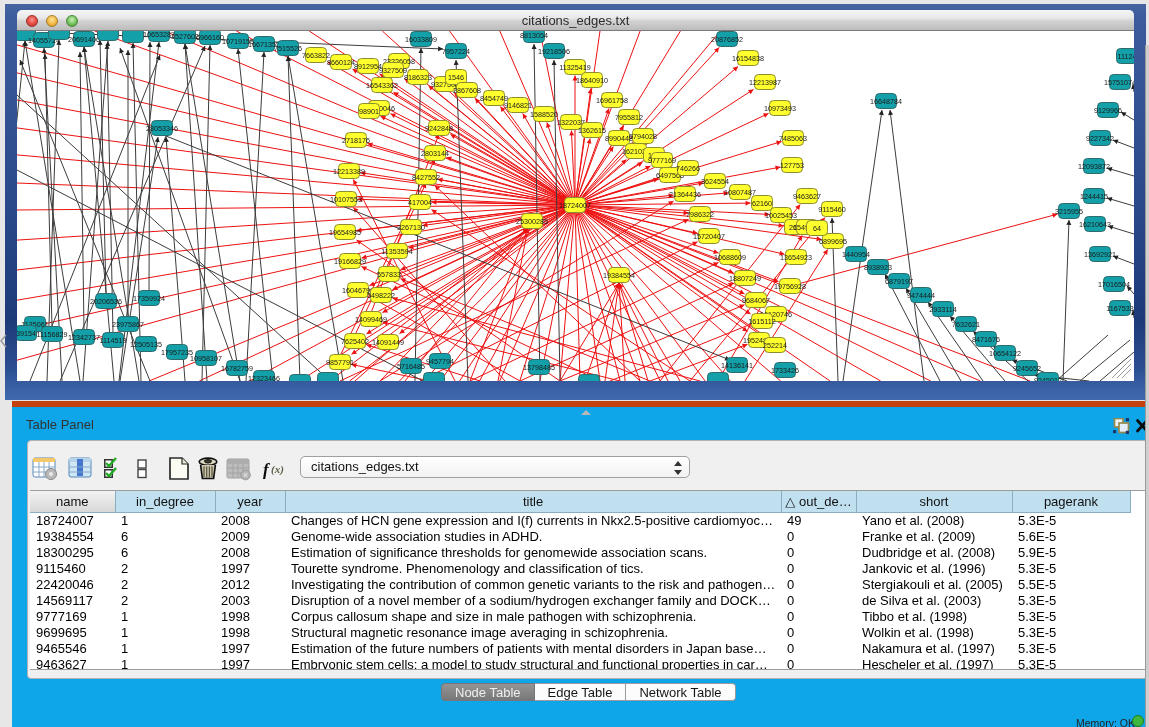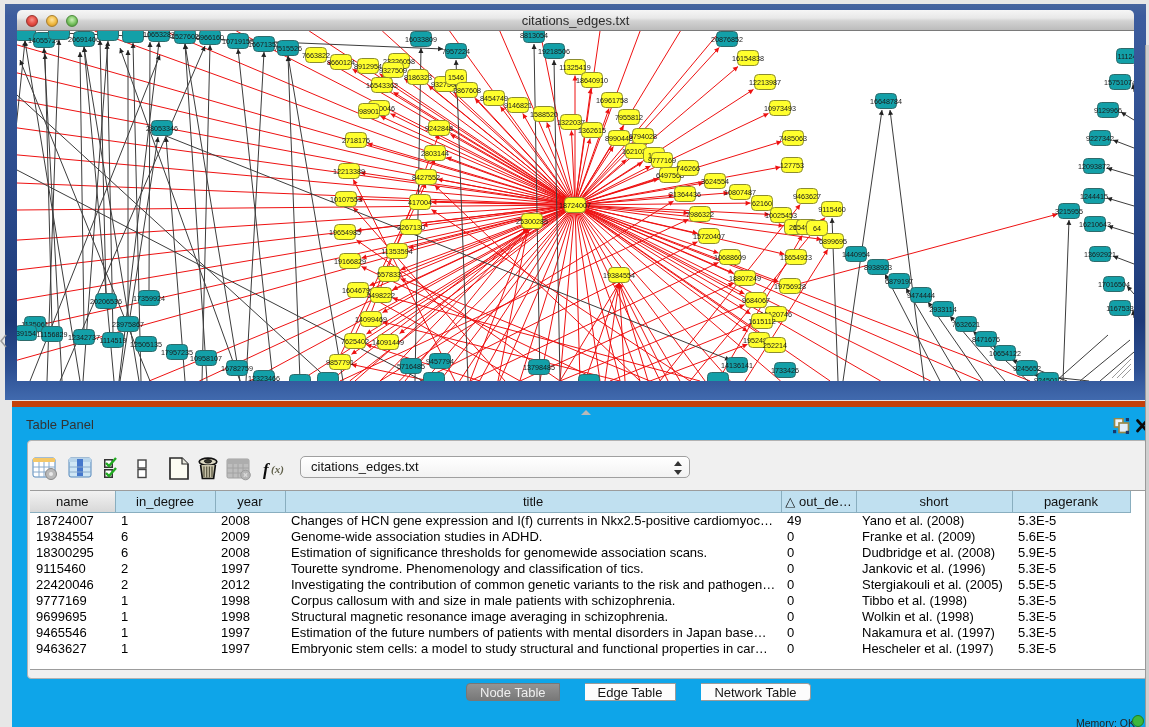--- a/index.html
+++ b/index.html
@@ -14,21 +14,21 @@
 .tptitle { position:absolute; left:14px; top:10px; font-size:13px; color:#333; }
 .innerbox { position:absolute; left:15px; top:33px; width:1121px; height:239px; background:#f0f0f0; border:1px solid #b2b2b2; border-radius:4px; }
 .combo { position:absolute; left:272px; top:15px; width:390px; height:22px; background:linear-gradient(180deg,#ffffff,#f2f2f2); border:1px solid #9f9f9f; border-radius:5px; font-size:13px; color:#111; line-height:20px; padding-left:10px; }
 .tblwrap { position:absolute; left:2px; top:49px; width:1148px; height:180px; background:#fff; overflow:hidden; border:1px solid #9c9c9c; border-left:none; border-right:none;}
 table.t { border-collapse:collapse; table-layout:fixed; width:1100px; font-size:13px; }
 table.t th { background:#c0e0f0; border:1px solid #89aebf; border-top:none; font-weight:normal; font-size:13px; height:21px; padding:0; color:#111; }
 table.t th.c0 { background:linear-gradient(180deg,#f2f2f2,#d8d8d8); border-left:none; }
 table.t td { height:16px; padding:0 0 0 6px; white-space:nowrap; overflow:hidden; color:#000; }
 table.t td.c5 { text-align:left; }
 .tabs { position:absolute; left:413px; top:242px; height:18px; display:flex; font-size:13px; }
-.tab { border:1px solid #9a9a9a; background:#fcfcfc; color:#151515; padding:0 13px; line-height:17px;margin-left:25px; }
+.tab { border:1px solid #9a9a9a; background:#fcfcfc; color:#151515; padding:0 13px; line-height:17px; }
 .tabsel { background:linear-gradient(180deg,#949494,#787878); color:#efefef; border-color:#777; border-radius:4px 0 0 4px; }
 .tablast { border-radius:0 4px 4px 0; }
 .memory { position:absolute; left:1064px; top:310px; font-size:10.5px; color:#222; }
 .memdot { position:absolute; left:1120px; top:308px; width:12px; height:12px; border-radius:50%; background:#3cb83c; border:1px solid #1f7d1f; }
 </style></head>
 <body>
 <div class="gframe">
   <div class="titlebar">
     <div class="tl" style="left:9px;background:radial-gradient(circle at 50% 38%,#f7948d 0%,#e8544b 45%,#d13d35 75%,#9c241f 100%);border:1px solid #99322d;"></div>
     <div class="tl" style="left:29px;background:radial-gradient(circle at 50% 38%,#ffe3a0 0%,#f2c14f 45%,#dfa029 78%,#a9741c 100%);border:1px solid #a87f2e;"></div>
@@ -842,24 +842,33 @@
 <tr>
               <td class="c0">22420046</td>
               <td class="c1">2</td>
               <td class="c2">2012</td>
               <td class="c3">Investigating the contribution of common genetic variants to the risk and pathogen…</td>
               <td class="c4">0</td>
               <td class="c5">Stergiakouli et al. (2005)</td>
               <td class="c6">5.5E-5</td>
             </tr>
 <tr>
+              <td class="c0">14569117</td>
+              <td class="c1">2</td>
+              <td class="c2">2003</td>
+              <td class="c3">Disruption of a novel member of a sodium/hydrogen exchanger family and DOCK…</td>
+              <td class="c4">0</td>
+              <td class="c5">de Silva et al. (2003)</td>
+              <td class="c6">5.3E-5</td>
+            </tr>
+<tr>
               <td class="c0">9777169</td>
               <td class="c1">1</td>
               <td class="c2">1998</td>
-              <td class="c3">Corpus callosum with and size in male patients with schizophrenia.</td>
+              <td class="c3">Corpus callosum shape and size in male pathogen with schizophrenia.</td>
               <td class="c4">0</td>
               <td class="c5">Tibbo et al. (1998)</td>
               <td class="c6">5.3E-5</td>
             </tr>
 <tr>
               <td class="c0">9699695</td>
               <td class="c1">1</td>
               <td class="c2">1998</td>
               <td class="c3">Structural magnetic resonance image averaging in schizophrenia.</td>
               <td class="c4">0</td>

